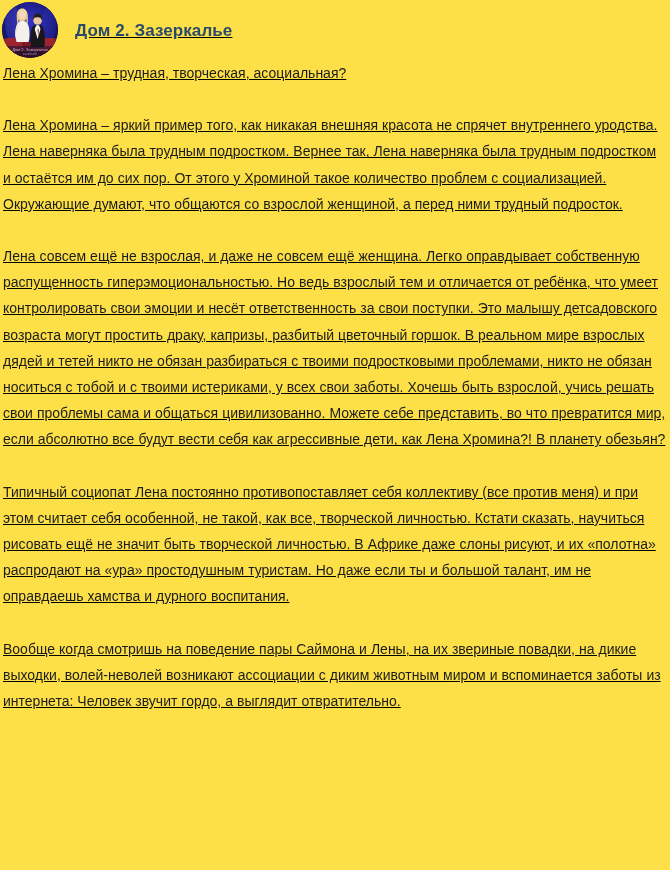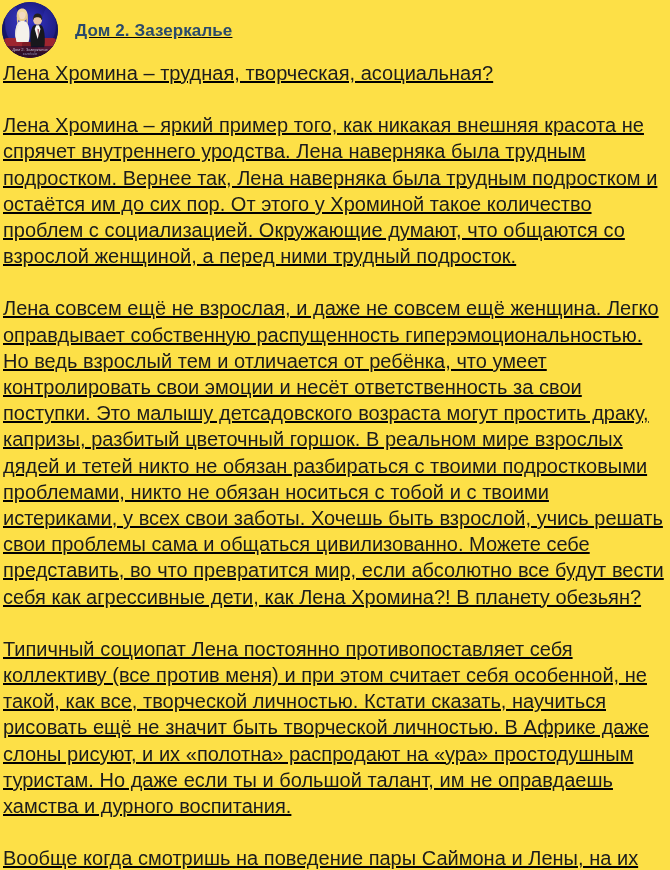--- a/index.html
+++ b/index.html
@@ -57,21 +57,21 @@
   }
 
   
   .post-body {
     padding: 0 4px 0 3px;
     box-sizing: border-box;
   }
 
   .post-body p {
     margin: 0;
-    font-size: 20px;
+    font-size: 14px;
     line-height: 26.2px;
     color: #1c1c1c;
     text-align: left;
     word-spacing: 0.1px;
   }
 
   .para-gap {
     height: 26px;
   }
 
@@ -138,18 +138,18 @@
 
     <p>Лена Хромина – яркий пример того, как никакая внешняя красота не спрячет внутреннего уродства. Лена наверняка была трудным подростком. Вернее так, Лена наверняка была трудным подростком и остаётся им до сих пор. От этого у Хроминой такое количество проблем с социализацией. Окружающие думают, что общаются со взрослой женщиной, а перед ними трудный подросток.</p>
     <div class="para-gap"></div>
 
     <p>Лена совсем ещё не взрослая, и даже не совсем ещё женщина. Легко оправдывает собственную распущенность гиперэмоциональностью. Но ведь взрослый тем и отличается от ребёнка, что умеет контролировать свои эмоции и несёт ответственность за свои поступки. Это малышу детсадовского возраста могут простить драку, капризы, разбитый цветочный горшок. В реальном мире взрослых дядей и тетей никто не обязан разбираться с твоими подростковыми проблемами, никто не обязан носиться с тобой и с твоими истериками, у всех свои заботы. Хочешь быть взрослой, учись решать свои проблемы сама и общаться цивилизованно. Можете себе представить, во что превратится мир, если абсолютно все будут вести себя как агрессивные дети, как Лена Хромина?! В планету обезьян?</p>
     <div class="para-gap"></div>
 
     <p>Типичный социопат Лена постоянно противопоставляет себя коллективу (все против меня) и при этом считает себя особенной, не такой, как все, творческой личностью. Кстати сказать, научиться рисовать ещё не значит быть творческой личностью. В Африке даже слоны рисуют, и их «полотна» распродают на «ура» простодушным туристам. Но даже если ты и большой талант, им не оправдаешь хамства и дурного воспитания.</p>
     <div class="para-gap"></div>
 
-    <p>Вообще когда смотришь на поведение пары Саймона и Лены, на их звериные повадки, на дикие выходки, волей-неволей возникают ассоциации с диким животным миром и вспоминается была из интернета: Человек звучит гордо, а выглядит отвратительно.</p>
+    <p>Вообще когда смотришь на поведение пары Саймона и Лены, на их звериные повадки, на дикие выходки, волей-неволей возникают ассоциации с диким животным миром и вспоминается заботы из интернета: Человек звучит гордо, а выглядит отвратительно.</p>
 
 
   </div>
 
 </div>
 
 </body></html>

